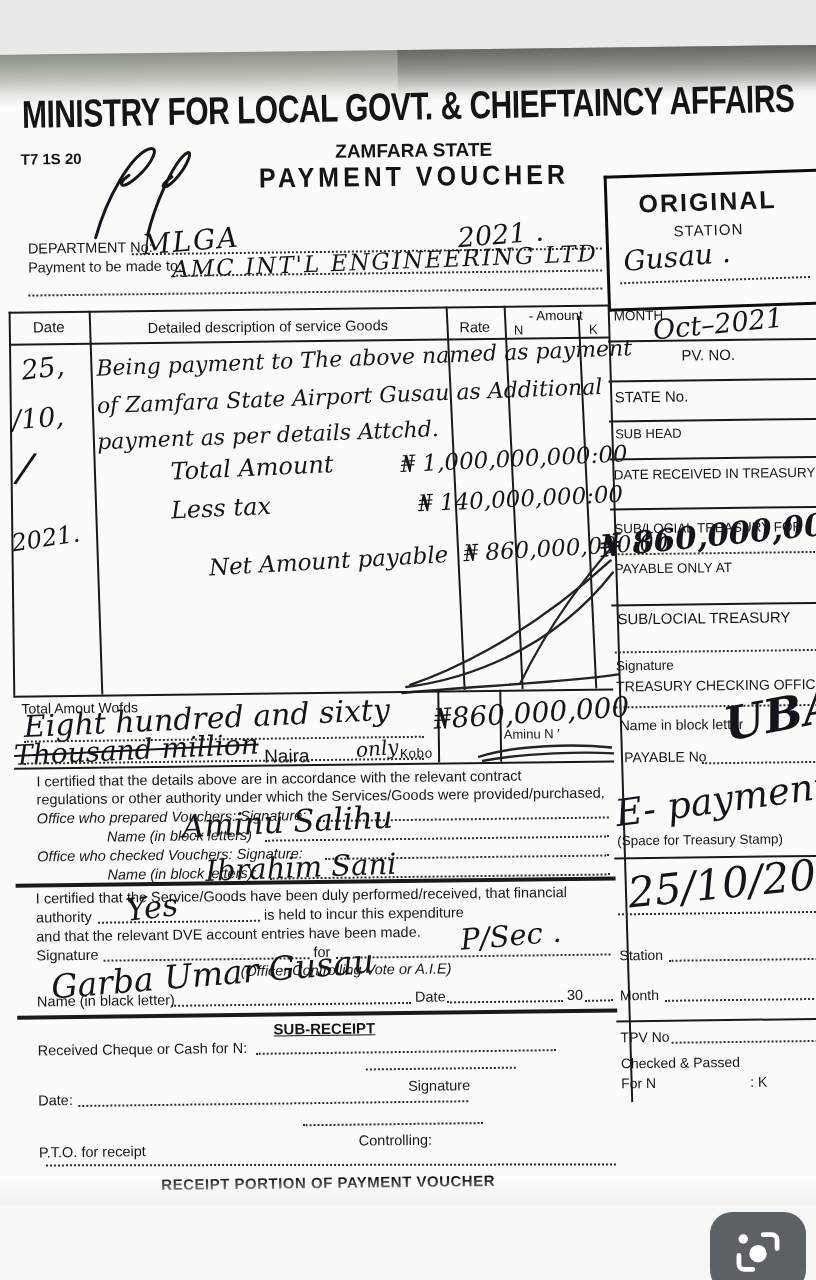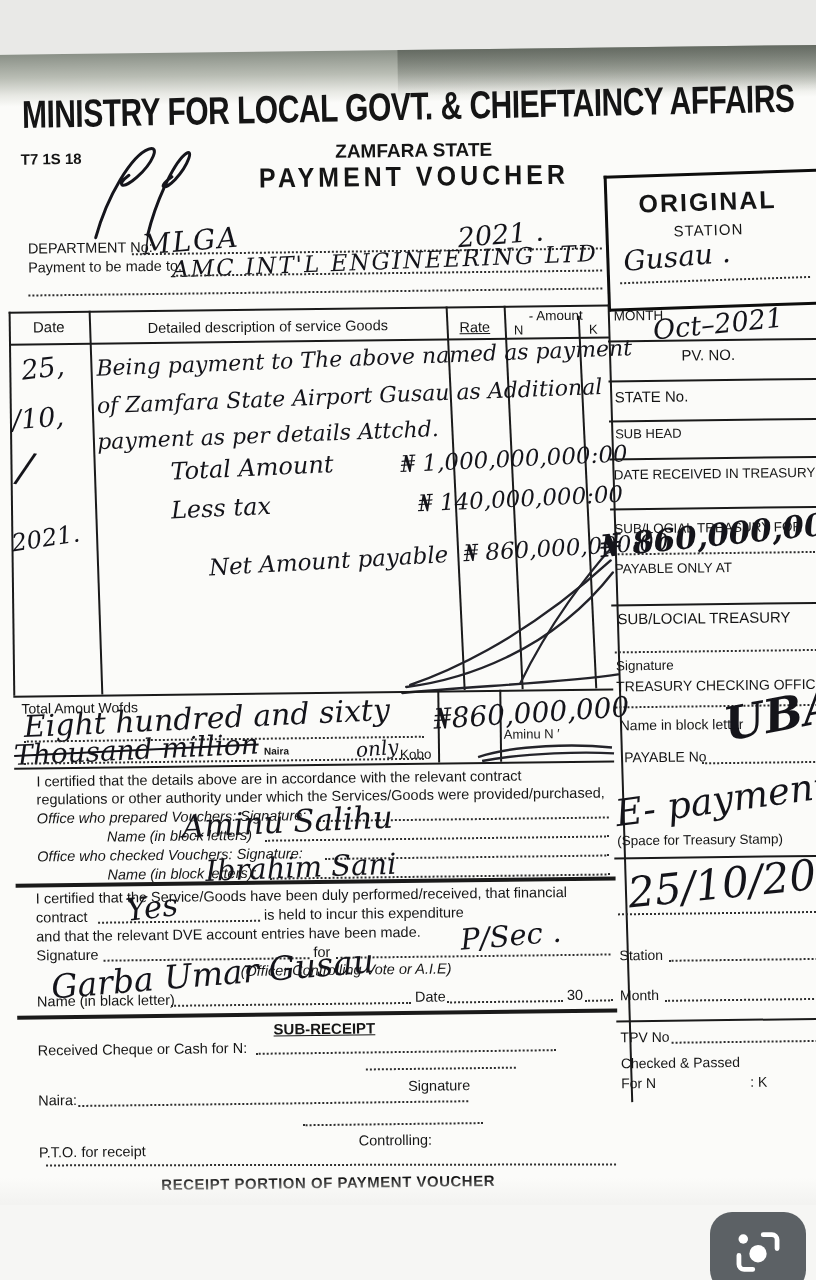--- a/index.html
+++ b/index.html
@@ -27,21 +27,21 @@
 
   <div id="sheet">
 
     <div class="abs" style="left:-6px;top:50px;width:830px;height:52px;
                 background:linear-gradient(180deg,#8a9087 0%,#b9bdb4 45%,#e7e8e3 78%,#fbfbf9 100%);"></div>
     <div class="abs" style="left:400px;top:50px;width:430px;height:46px;
                 background:linear-gradient(180deg,rgba(70,76,68,.55),rgba(70,76,68,0));"></div>
 
     <div class="abs lbl b" style="left:18px;top:90px;width:784px;text-align:center;font-size:30px;letter-spacing:-.5px;
                 transform:scaleY(1.3) rotate(-.4deg);transform-origin:center;">MINISTRY FOR LOCAL GOVT. &amp; CHIEFTAINCY AFFAIRS</div>
-    <div class="abs lbl b" style="left:22px;top:146px;font-size:15px;">T7 1S 18</div>
+    <div class="abs lbl b" style="left:22px;top:146px;font-size:15px;">T7 1S 20</div>
 
     <svg class="abs" viewBox="0 0 130 120" style="left:78px;top:122px;width:130px;height:120px;">
       <path d="M18,112 C30,70 55,30 72,24 C84,20 76,38 60,52 C45,65 38,60 52,50 M70,110 C78,78 96,40 108,30 C118,22 112,40 98,55 C86,67 80,62 95,52" fill="none" stroke="#15151c" stroke-width="3" stroke-linecap="round"></path>
     </svg>
 
     <div class="abs lbl b" style="left:150px;top:140px;width:530px;text-align:center;font-size:19px;">ZAMFARA STATE</div>
     <div class="abs lbl b" style="left:150px;top:162px;width:530px;text-align:center;font-size:25px;letter-spacing:4px;
                 transform:scaleY(1.1);">PAYMENT VOUCHER</div>
 
     <div class="abs" style="left:606px;top:176px;width:210px;height:130px;border:3px solid #0d0d0d;border-right:none;
@@ -64,21 +64,21 @@
     <div class="abs hline" style="left:8px;top:307px;width:600px;"></div>
     <div class="abs hline" style="left:8px;top:339px;width:600px;"></div>
     <div class="abs vline" style="left:8px;top:307px;height:384px;"></div>
     <div class="abs vline" style="left:88px;top:307px;height:384px;transform:rotate(-1.2deg);transform-origin:top;"></div>
     <div class="abs vline" style="left:445px;top:307px;height:384px;transform:rotate(-2deg);transform-origin:top;"></div>
     <div class="abs vline" style="left:503px;top:307px;height:384px;transform:rotate(-2deg);transform-origin:top;"></div>
     <div class="abs vline" style="left:577px;top:318px;height:373px;transform:rotate(-2deg);transform-origin:top;"></div>
 
     <div class="abs lbl ctr" style="left:12px;top:314px;width:72px;font-size:15px;">Date</div>
     <div class="abs lbl ctr" style="left:92px;top:317px;width:350px;font-size:14.5px;">Detailed description of service Goods</div>
-    <div class="abs lbl ctr" style="left:448px;top:320px;width:52px;font-size:14.5px;text-decoration:underline;">Rate</div>
+    <div class="abs lbl ctr" style="left:448px;top:320px;width:52px;font-size:14.5px;">Rate</div>
     <div class="abs lbl ctr" style="left:505px;top:310px;width:100px;font-size:13.5px;">- Amount</div>
     <div class="abs lbl" style="left:513px;top:324px;font-size:13px;">N</div>
     <div class="abs lbl" style="left:588px;top:324px;font-size:13px;">K</div>
 
     <div class="abs hw" style="left:20px;top:348px;font-size:27px;transform:rotate(-6deg);">25,</div>
     <div class="abs hw" style="left:10px;top:398px;font-size:27px;transform:rotate(-4deg);">/10,</div>
     <div class="abs hw" style="left:16px;top:440px;font-size:40px;transform:rotate(8deg);">/</div>
     <div class="abs hw" style="left:8px;top:520px;font-size:24px;transform:rotate(-8deg);">2021.</div>
 
     <div class="abs hw" style="left:95px;top:345px;font-size:22px;transform:rotate(-1.5deg);">Being payment to The above named as payment</div>
@@ -146,23 +146,23 @@
     <div class="abs lbl" style="left:611px;top:1078px;font-size:14px;">For N</div>
     <div class="abs lbl" style="left:740px;top:1078px;font-size:14px;">:    K</div>
 
     <div class="abs hline" style="left:8px;top:691px;width:600px;"></div>
     <div class="abs vline" style="left:432px;top:691px;height:72px;"></div>
     <div class="abs vline" style="left:494px;top:691px;height:72px;"></div>
     <div class="abs lbl" style="left:16px;top:696px;font-size:14px;">Total Amout Wofds</div>
     <div class="abs hw" style="left:18px;top:698px;font-size:30px;transform:rotate(-2deg);">Eight hundred and sixty</div>
     <div class="abs dots" style="left:18px;top:736px;width:400px;"></div>
     <div class="abs hw" style="left:8px;top:730px;font-size:28px;transform:rotate(-2deg);text-decoration:line-through;">Thousand million</div>
-    <div class="abs lbl" style="left:258px;top:744px;font-size:10px;font-weight:bold;">Naira</div>
+    <div class="abs lbl" style="left:258px;top:744px;font-size:19px;">Naira</div>
     <div class="abs hw" style="left:350px;top:736px;font-size:20px;transform:rotate(-4deg);">only</div>
-    <div class="abs lbl" style="left:394px;top:747px;font-size:13.5px;">Kobo</div>
+    <div class="abs lbl" style="left:394px;top:747px;font-size:13.5px;font-family:Liberation Mono, monospace;">Kobo</div>
     <div class="abs dots" style="left:18px;top:758px;width:400px;"></div>
     <div class="abs hw" style="left:428px;top:698px;font-size:28px;transform:rotate(-3deg);">₦860,000,000</div>
     <div class="abs lbl" style="left:498px;top:728px;font-size:13px;">Aminu N ′</div>
     <svg class="abs" viewBox="0 0 140 22" style="left:470px;top:742px;width:140px;height:22px;">
       <path d="M2,16 C40,4 100,4 136,8 M6,20 C50,12 110,12 138,14" fill="none" stroke="#23232a" stroke-width="2.4"></path>
     </svg>
     <div class="abs hline" style="left:8px;top:763px;width:600px;"></div>
 
     <div class="abs lbl" style="left:30px;top:769px;font-size:14.5px;">I certified that the details above are in accordance with the relevant contract</div>
     <div class="abs lbl" style="left:30px;top:787px;font-size:14.5px;">regulations or other authority under which the Services/Goods were provided/purchased,</div>
@@ -172,21 +172,21 @@
     <div class="abs dots" style="left:258px;top:838px;width:344px;"></div>
     <div class="abs hw" style="left:175px;top:802px;font-size:31px;transform:rotate(-2deg);">Aminu Salihu</div>
     <div class="abs lbl i" style="left:30px;top:844px;font-size:14.5px;">Office who checked Vouchers: Signature:</div>
     <div class="abs dots" style="left:318px;top:857px;width:284px;"></div>
     <div class="abs lbl i" style="left:100px;top:863px;font-size:14.5px;">Name (in block letters):</div>
     <div class="abs dots" style="left:262px;top:876px;width:340px;"></div>
     <div class="abs hw" style="left:198px;top:849px;font-size:29px;transform:rotate(-1.5deg);">Ibrahim Sani</div>
     <div class="abs hline thick" style="left:8px;top:879px;width:600px;"></div>
 
     <div class="abs lbl" style="left:28px;top:886px;font-size:14.5px;">I certified that the Service/Goods have been duly performed/received, that financial</div>
-    <div class="abs lbl" style="left:28px;top:905px;font-size:14.5px;">contract</div>
+    <div class="abs lbl" style="left:28px;top:905px;font-size:14.5px;">authority</div>
     <div class="abs dots" style="left:90px;top:918px;width:162px;"></div>
     <div class="abs hw" style="left:118px;top:886px;font-size:31px;transform:rotate(-6deg);">Yes</div>
     <div class="abs lbl" style="left:256px;top:905px;font-size:14.5px;">is held to incur this expenditure</div>
     <div class="abs lbl" style="left:28px;top:924px;font-size:14.5px;">and that the relevant DVE account entries have been made.</div>
     <div class="abs lbl" style="left:28px;top:943px;font-size:14.5px;">Signature</div>
     <div class="abs dots" style="left:95px;top:956px;width:206px;"></div>
     <div class="abs lbl" style="left:305px;top:943px;font-size:14.5px;">for</div>
     <div class="abs dots" style="left:327px;top:956px;width:275px;"></div>
     <div class="abs hw" style="left:452px;top:920px;font-size:29px;transform:rotate(-4deg);">P/Sec .</div>
     <div class="abs lbl i" style="left:232px;top:961px;font-size:14.5px;">(Officer Controlling Vote or A.I.E)</div>
@@ -197,21 +197,21 @@
     <div class="abs dots" style="left:438px;top:1002px;width:116px;"></div>
     <div class="abs lbl" style="left:558px;top:989px;font-size:14.5px;">30</div>
     <div class="abs dots" style="left:576px;top:1002px;width:28px;"></div>
     <div class="abs hline thick" style="left:8px;top:1011px;width:600px;"></div>
 
     <div class="abs lbl b" style="left:230px;top:1019px;width:170px;text-align:center;font-size:15px;text-decoration:underline;">SUB-RECEIPT</div>
     <div class="abs lbl" style="left:28px;top:1038px;font-size:14.5px;">Received Cheque or Cash for N:</div>
     <div class="abs dots" style="left:246px;top:1051px;width:300px;"></div>
     <div class="abs dots" style="left:356px;top:1068px;width:150px;"></div>
     <div class="abs lbl" style="left:398px;top:1078px;font-size:14.5px;">Signature</div>
-    <div class="abs lbl" style="left:28px;top:1088px;font-size:14.5px;">Naira:</div>
+    <div class="abs lbl" style="left:28px;top:1088px;font-size:14.5px;">Date:</div>
     <div class="abs dots" style="left:68px;top:1101px;width:390px;"></div>
     <div class="abs dots" style="left:292px;top:1123px;width:180px;"></div>
     <div class="abs lbl" style="left:348px;top:1132px;font-size:14.5px;">Controlling:</div>
     <div class="abs lbl" style="left:28px;top:1140px;font-size:14.5px;">P.T.O. for receipt</div>
     <div class="abs dots" style="left:35px;top:1163px;width:570px;transform:rotate(.6deg);"></div>
     <div class="abs lbl b" style="left:150px;top:1173px;font-size:15px;letter-spacing:.5px;">RECEIPT PORTION OF PAYMENT VOUCHER</div>
 
   </div>
 
   <div class="abs fade" style="left:0;top:1178px;width:816px;height:30px;

